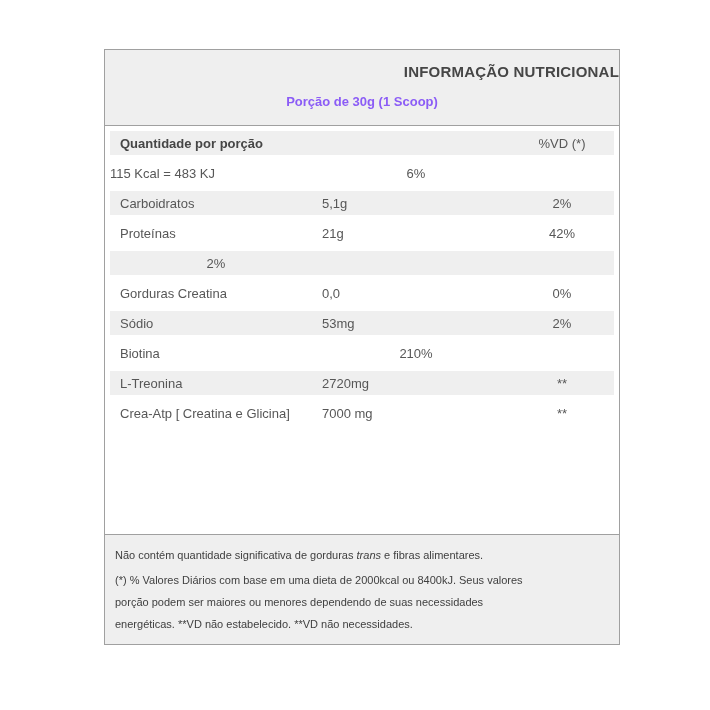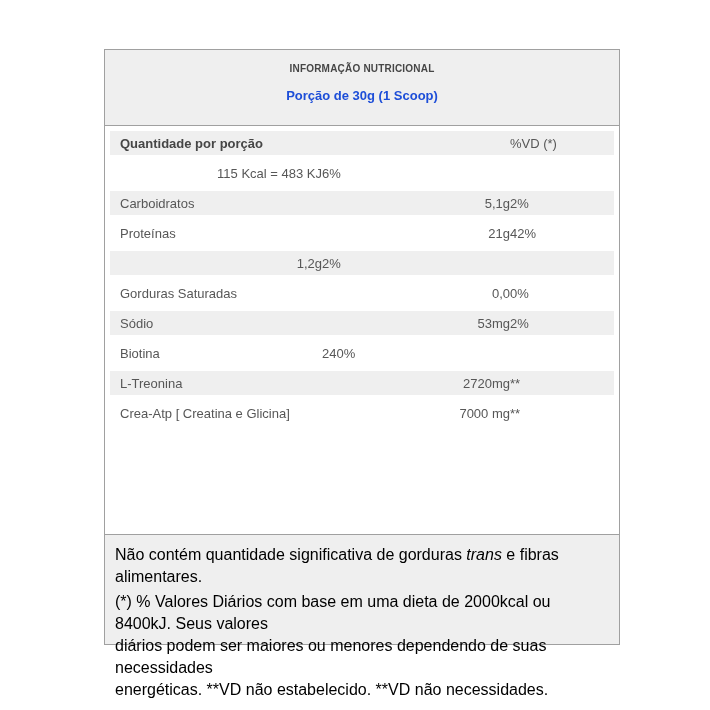--- a/index.html
+++ b/index.html
@@ -27,65 +27,66 @@
   
   .tbl-header {
     box-sizing: border-box;
     height: 76px;
     background: #efefef;
     border-bottom: 1px solid #a0a0a0;
     text-align: center;
     padding-top: 13px;
   }
   .tbl-title {
-    font-size: 10px;
+    font-size: 15px;
     font-weight: 700;
     color: #464646;
     letter-spacing: 0.2px;
+    text-align: right;
   }
   .tbl-serving {
     margin-top: 14px;
     font-size: 13px;
     font-weight: 700;
-    color: #1d4ed8;
+    color: #8b5cf6;
   }
   
   .tbl-body {
     box-sizing: border-box;
     height: 408px;
     padding: 5px 5px 0 5px;
     overflow: hidden;
   }
   .row {
     height: 24px;
     margin-bottom: 6px;
     display: grid;
     grid-template-columns: 1fr 188px 104px;
     align-items: center;
     font-size: 13px;
     color: #575757;
   }
   .row:nth-child(odd) { background: #efefef; }
   .row .name   { padding-left: 10px; text-align: left; }
-  .row .amount { text-align: right; }
-  .row .dv     { text-align: left; }
+  .row .amount { text-align: left; }
+  .row .dv     { text-align: center; }
   .row.header-row .name {
     font-weight: 700;
     color: #464646;
   }
   
   .tbl-foot {
     box-sizing: border-box;
     height: 110px;
     background: #efefef;
     border-top: 1px solid #a0a0a0;
     padding: 9px 14px 0 10px;
-    font-size: 16px;
+    font-size: 11px;
     line-height: 22px;
-    color: #000000;
+    color: #404040;
   }
   .tbl-foot p { margin: 0; }
   .note1 { margin-bottom: 3px !important; }
 </style>
 </head>
 <body>
 
 <div class="nutrition-table">
 
   <div class="tbl-header">
@@ -112,57 +113,56 @@
       <div class="dv">2%</div>
     </div>
 
     <div class="row">
       <div class="name">Proteínas</div>
       <div class="amount">21g</div>
       <div class="dv">42%</div>
     </div>
 
     <div class="row">
-      <div class="amount">1,2g</div>
       <div class="dv">2%</div>
     </div>
 
     <div class="row">
-      <div class="name">Gorduras Saturadas</div>
+      <div class="name">Gorduras Creatina</div>
       <div class="amount">0,0</div>
       <div class="dv">0%</div>
     </div>
 
     <div class="row">
       <div class="name">Sódio</div>
       <div class="amount">53mg</div>
       <div class="dv">2%</div>
     </div>
 
     <div class="row">
       <div class="name">Biotina</div>
-      <div class="dv">240%</div>
+      <div class="dv">210%</div>
     </div>
 
     <div class="row">
       <div class="name">L-Treonina</div>
       <div class="amount">2720mg</div>
       <div class="dv">**</div>
     </div>
 
     <div class="row">
       <div class="name">Crea-Atp [ Creatina e Glicina]</div>
       <div class="amount">7000 mg</div>
       <div class="dv">**</div>
     </div>
 
   </div>
 
   <div class="tbl-foot">
     <p class="note1"><span>Não contém quantidade significativa de gorduras </span><i>trans</i><span> e fibras alimentares.</span></p>
     <p>
       <span class="note-line">(*) % Valores Diários com base em uma dieta de 2000kcal ou 8400kJ. Seus valores</span><br>
-      <span class="note-line">diários podem ser maiores ou menores dependendo de suas necessidades</span><br>
+      <span class="note-line">porção podem ser maiores ou menores dependendo de suas necessidades</span><br>
       <span class="note-line">energéticas. **VD não estabelecido. **VD não necessidades.</span>
     </p>
   </div>
 
 </div>
 
 </body></html>

